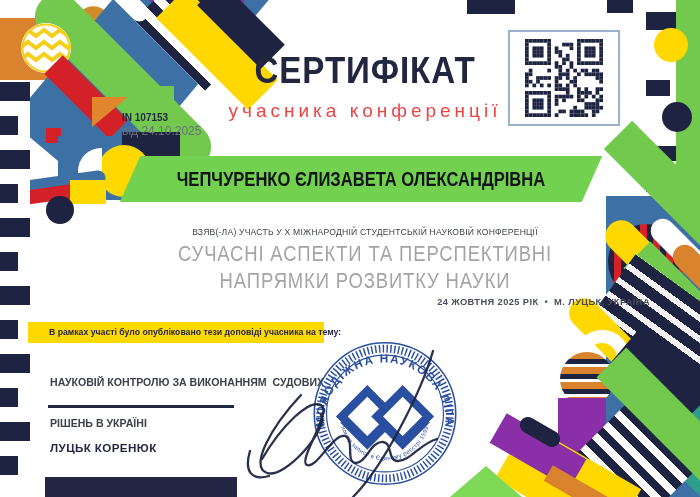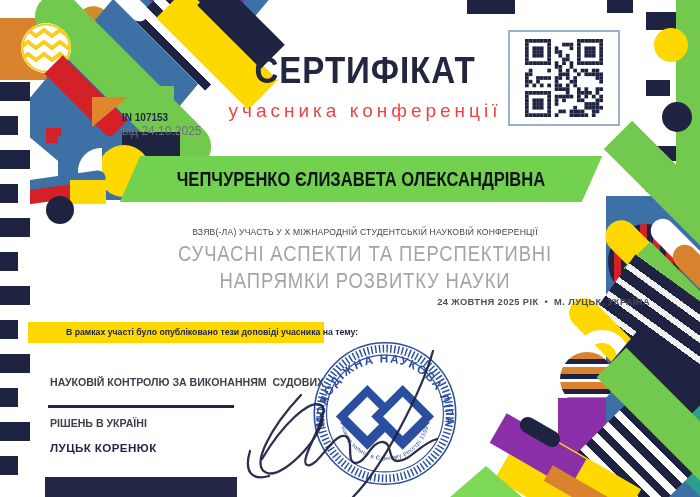--- a/index.html
+++ b/index.html
@@ -21,21 +21,21 @@
     font-size:19.5px;font-weight:800;color:#121419;transform:scaleX(.85);white-space:nowrap;}
   
   .part-line{position:absolute;left:80px;top:227px;width:570px;text-align:center;
     font-size:8.6px;color:#3f434d;letter-spacing:.2px;}
   .conf{position:absolute;left:60px;top:240px;width:610px;text-align:center;
     font-size:22px;font-weight:200;color:#a3a4a6;letter-spacing:1px;line-height:27px;
     transform:scaleX(.84);}
   .event{position:absolute;left:80px;top:297px;width:570px;text-align:right;
     font-size:9.3px;font-weight:700;color:#4b4f59;letter-spacing:.4px;}
   .note-bar{position:absolute;left:28px;top:322px;width:296px;height:21px;background:#ffd800;
-    font-size:8.7px;font-weight:700;color:#232743;line-height:21px;padding-left:38px;
+    font-size:8.7px;font-weight:700;color:#232743;line-height:21px;padding-left:21px;
     box-sizing:border-box;white-space:nowrap;}
   .thesis{position:absolute;left:50px;top:349px;font-size:10.6px;font-weight:700;color:#3c404b;
     line-height:13.5px;white-space:pre;}
   
   .sig-rule{position:absolute;left:48px;top:405px;width:186px;height:2.5px;background:#232743;}
   .roles{position:absolute;left:50px;top:413px;font-size:8.8px;color:#4b505b;line-height:12.5px;}
   .sig-name{position:absolute;left:50px;top:441px;font-size:11.6px;font-weight:800;
     color:#232743;letter-spacing:.4px;}
   .bot-bar{position:absolute;left:45px;top:477px;width:192px;height:20px;background:#232743;}
   

